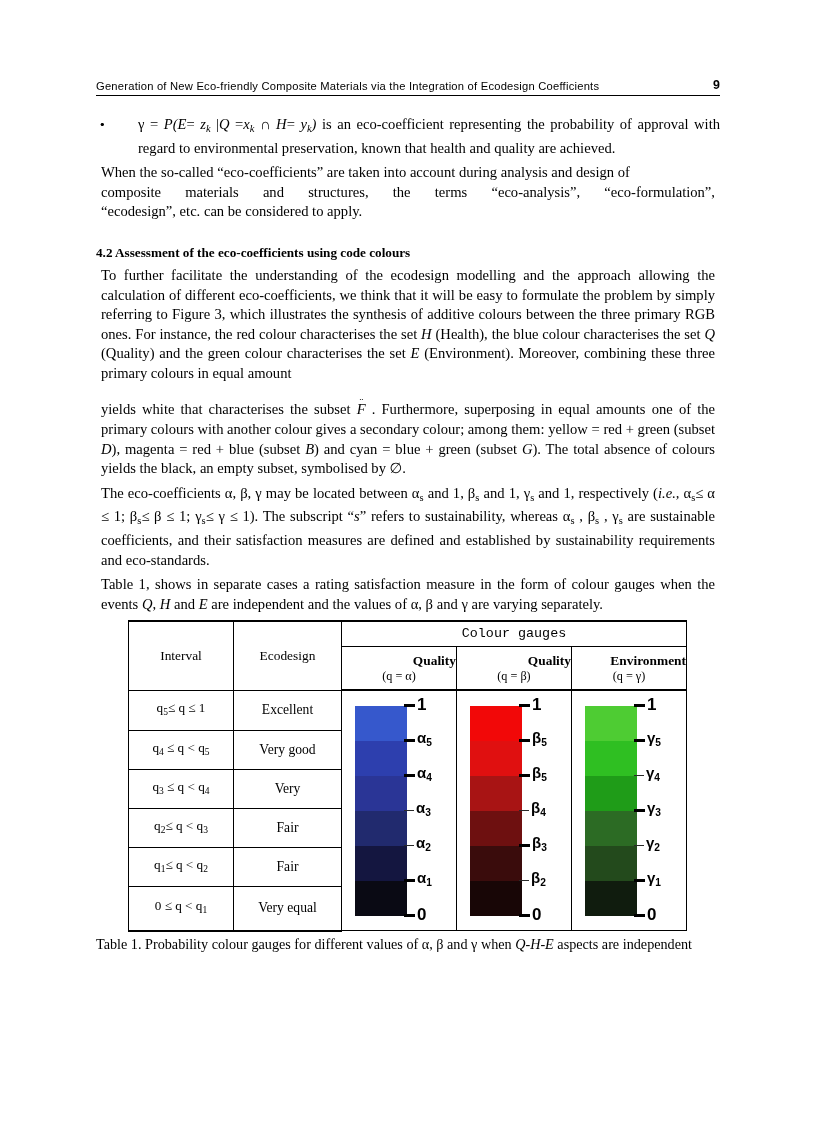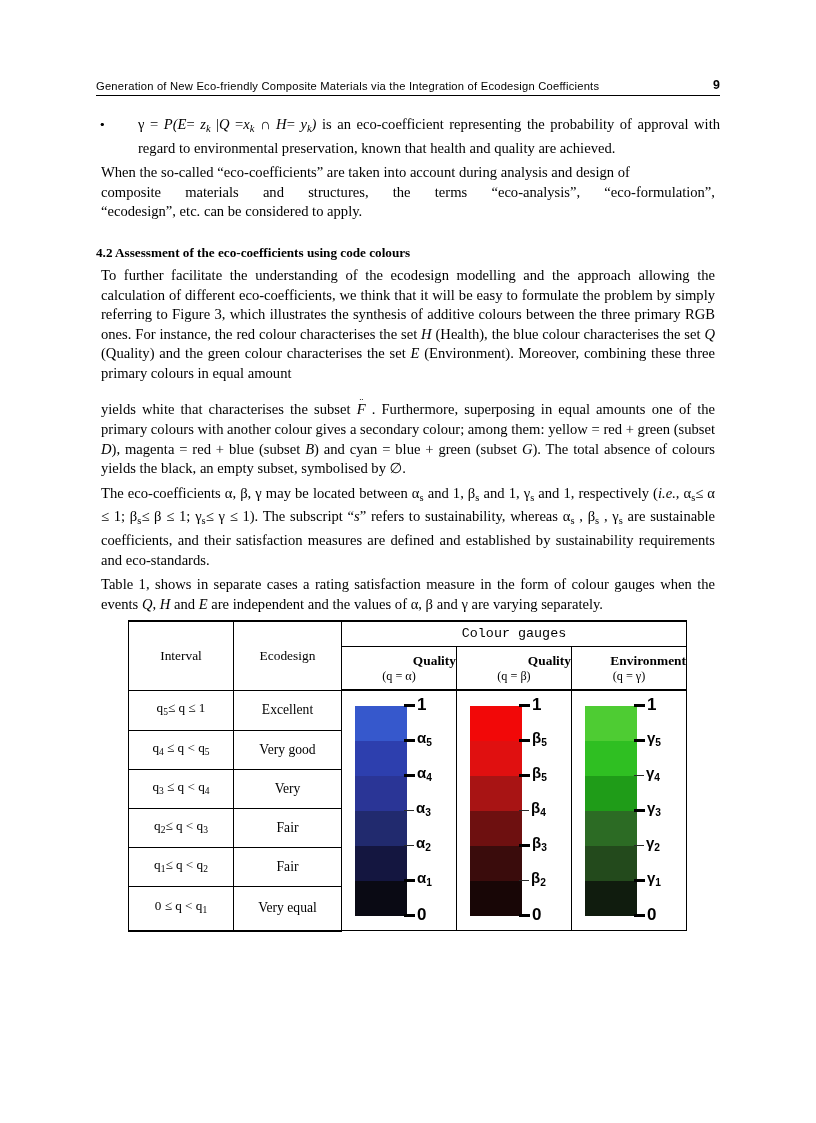--- a/index.html
+++ b/index.html
@@ -469,14 +469,17 @@
           <td class="cell-assess">Fair</td>
         </tr>
         <tr>
           <td class="cell-interval bb-thick" style="height:43px;">0 ≤ q &lt; q<span class="sub">1</span></td>
           <td class="cell-assess bb-thick">Very equal</td>
         </tr>
       </tbody>
     </table>
   </div>
 
+  <div class="caption">
+    Table 1. Probability colour gauges for different values of α, β and γ when <i>Q-H-E</i> aspects are independent
+  </div>
 
 </div>
 
 </body></html>

